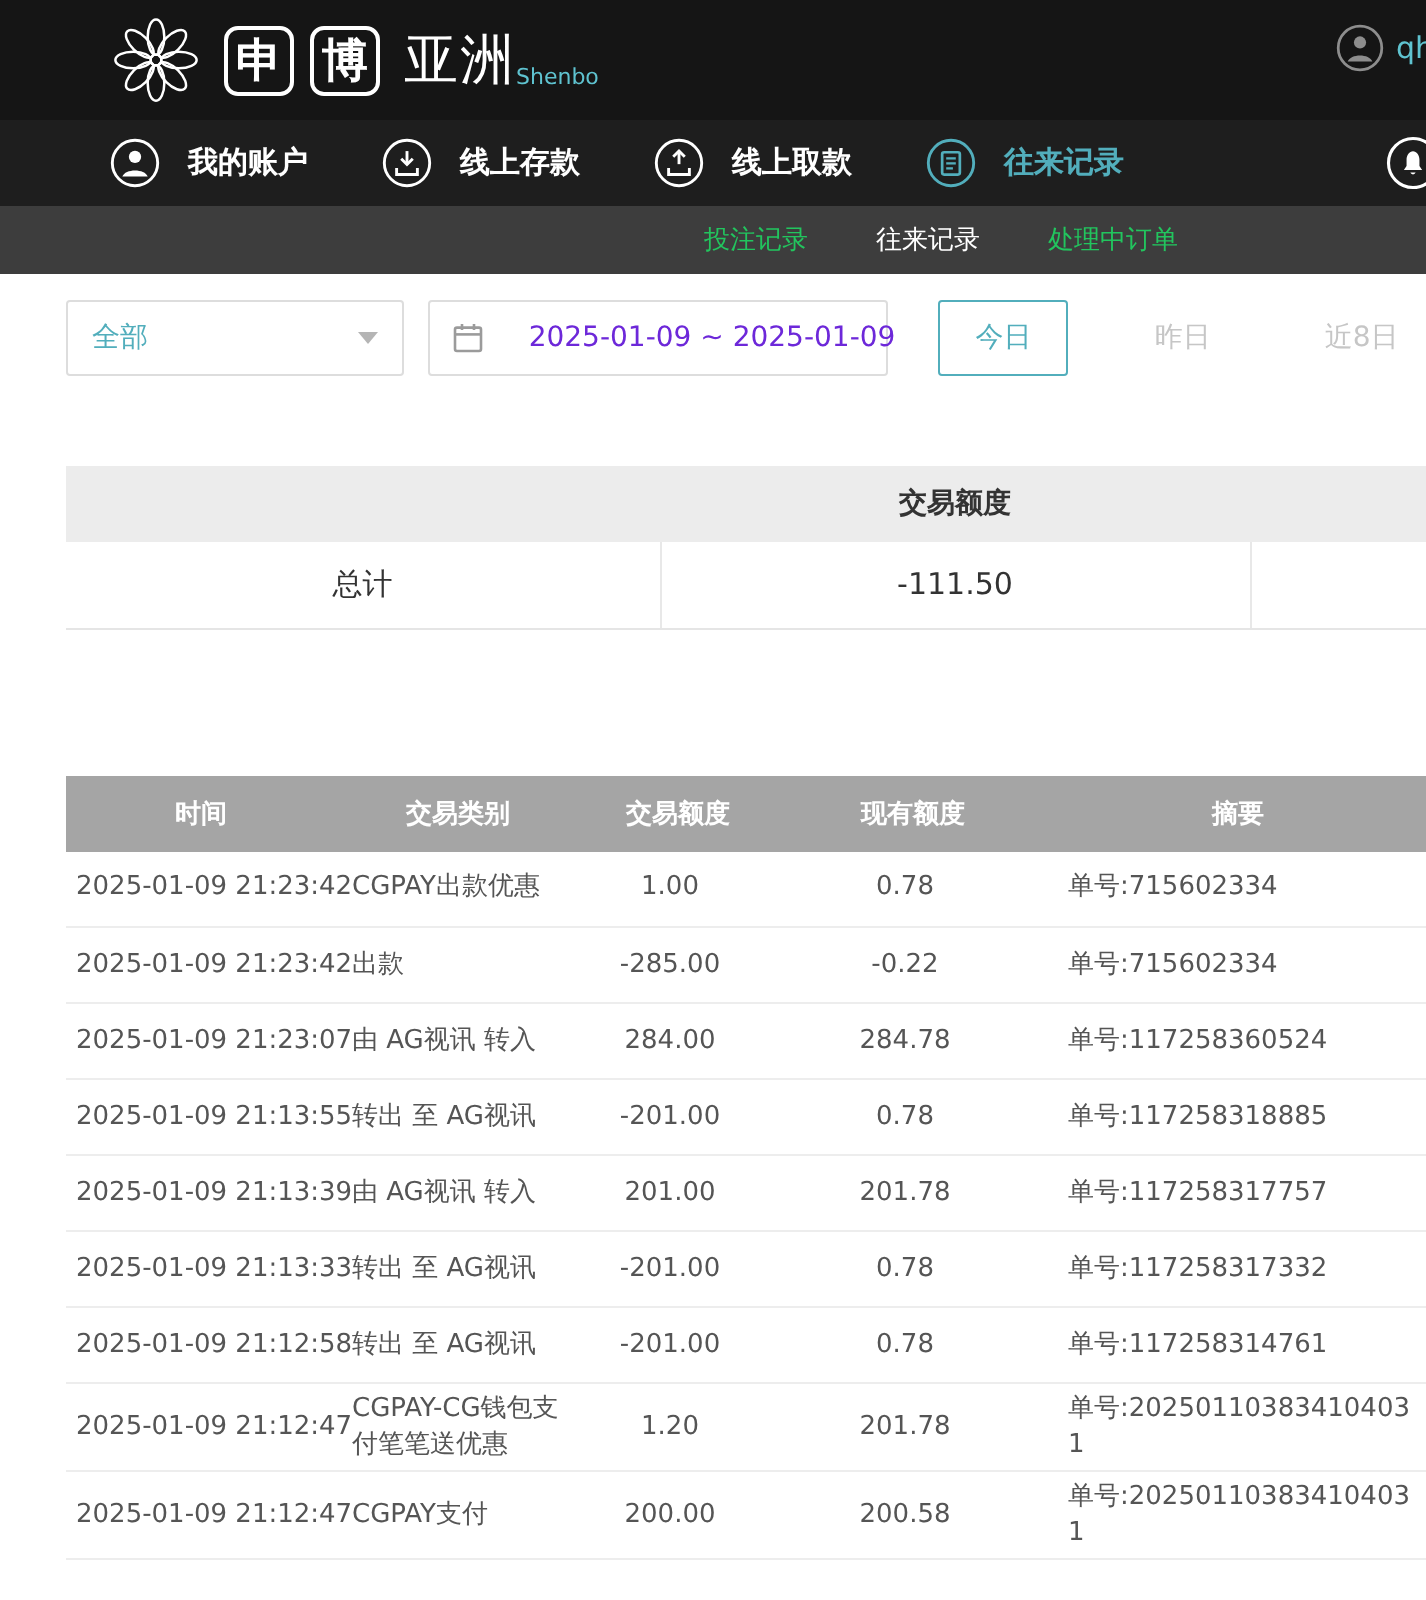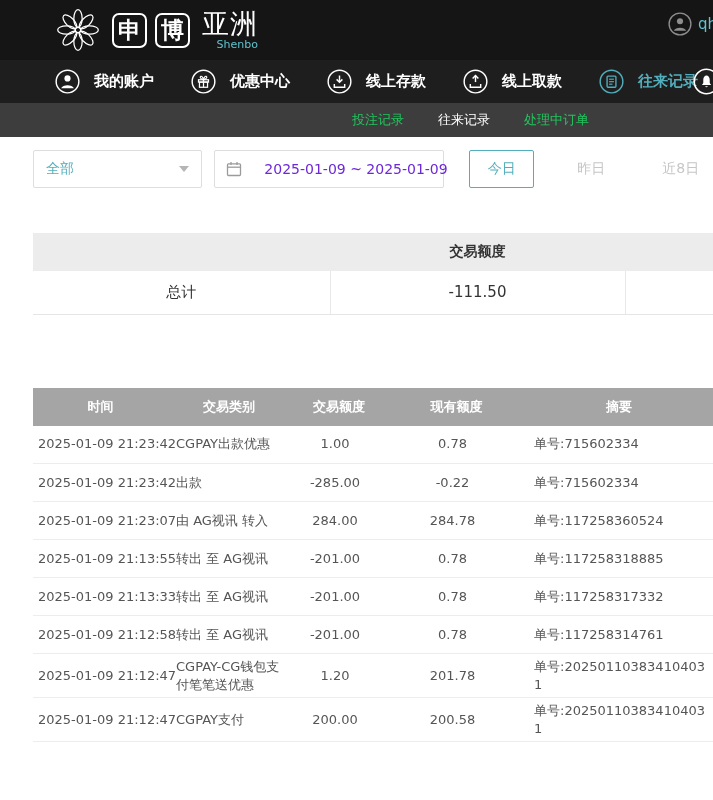--- a/index.html
+++ b/index.html
@@ -20,21 +20,21 @@
     position: relative;
   }
   .brand { display: flex; align-items: center; gap: 8px; cursor: pointer; }
   .flower-wrap { width: 52px; height: 50px; display: flex; align-items: center; }
   .char-box {
     width: 35px; height: 35px;
     border: 2px solid #fff; border-radius: 7px;
     display: flex; align-items: center; justify-content: center;
     font-size: 23px; font-weight: bold; color: #fff;
   }
-  .brand-right { display: flex; flex-direction: column; line-height: 1; margin-left: 4px; }
+  .brand-right { display: flex; flex-direction: row; line-height: 1; margin-left: 4px; }
   .brand-region { font-size: 27px; color: #fff; letter-spacing: 1px; font-weight: 500; }
   .brand-sub { font-size: 11px; color: var(--accent-light, #5fc3d0); margin-top: 2px; align-self: flex-end; }
   .user-area {
     position: absolute; right: -4px; top: 12px;
     display: flex; align-items: center; gap: 6px;
     color: var(--accent-light, #5fc3d0); font-size: 15px; cursor: pointer;
   }
   .avatar-icon { width: 24px; height: 24px; color: #8d8d8d; }
 
   
@@ -163,32 +163,20 @@
 <nav class="mainnav">
   <div class="nav-item">
     <span class="icon">
       <svg viewBox="0 0 26 26" width="25" height="25">
         <circle cx="13" cy="13" r="11.8" fill="none" stroke="currentColor" stroke-width="1.5"></circle>
         <circle cx="13" cy="9.8" r="3.2" fill="currentColor"></circle>
         <path d="M6.4 20c1.5-4.2 11.7-4.2 13.2 0z" fill="currentColor"></path>
       </svg>
     </span>
     <span>我的账户</span>
-  </div>
-  <div class="nav-item">
-    <span class="icon">
-      <svg viewBox="0 0 26 26" width="25" height="25">
-        <circle cx="13" cy="13" r="11.8" fill="none" stroke="currentColor" stroke-width="1.5"></circle>
-        <rect x="7.8" y="11.2" width="10.4" height="2.4" fill="none" stroke="currentColor" stroke-width="1.3"></rect>
-        <rect x="8.8" y="13.6" width="8.4" height="5.4" fill="none" stroke="currentColor" stroke-width="1.3"></rect>
-        <line x1="13" y1="11.2" x2="13" y2="19" stroke="currentColor" stroke-width="1.3"></line>
-        <path d="M13 11.2c-1.6-.7-3.9-1.3-3.4-3 .5-1.6 2.9-.4 3.4 3zm0 0c1.6-.7 3.9-1.3 3.4-3-.5-1.6-2.9-.4-3.4 3z" fill="none" stroke="currentColor" stroke-width="1.1"></path>
-      </svg>
-    </span>
-    <span>优惠中心</span>
   </div>
   <div class="nav-item">
     <span class="icon">
       <svg viewBox="0 0 26 26" width="25" height="25">
         <circle cx="13" cy="13" r="11.8" fill="none" stroke="currentColor" stroke-width="1.5"></circle>
         <path d="M13 6.8v6.8" fill="none" stroke="currentColor" stroke-width="1.5"></path>
         <path d="M10 10.8l3 3 3-3" fill="none" stroke="currentColor" stroke-width="1.5"></path>
         <path d="M7.6 15.6v3.4h10.8v-3.4" fill="none" stroke="currentColor" stroke-width="1.5"></path>
       </svg>
     </span>
@@ -317,20 +305,27 @@
           <td class="c-memo">单号:117258360524</td>
         </tr>
         <tr>
           <td class="c-time">2025-01-09 21:13:55</td>
           <td class="c-type">转出 至 AG视讯</td>
           <td class="c-amount">-201.00</td>
           <td class="c-balance">0.78</td>
           <td class="c-memo">单号:117258318885</td>
         </tr>
         <tr>
+          <td class="c-time">2025-01-09 21:13:39</td>
+          <td class="c-type">由 AG视讯 转入</td>
+          <td class="c-amount">201.00</td>
+          <td class="c-balance">201.78</td>
+          <td class="c-memo">单号:117258317757</td>
+        </tr>
+        <tr>
           <td class="c-time">2025-01-09 21:13:33</td>
           <td class="c-type">转出 至 AG视讯</td>
           <td class="c-amount">-201.00</td>
           <td class="c-balance">0.78</td>
           <td class="c-memo">单号:117258317332</td>
         </tr>
         <tr>
           <td class="c-time">2025-01-09 21:12:58</td>
           <td class="c-type">转出 至 AG视讯</td>
           <td class="c-amount">-201.00</td>

